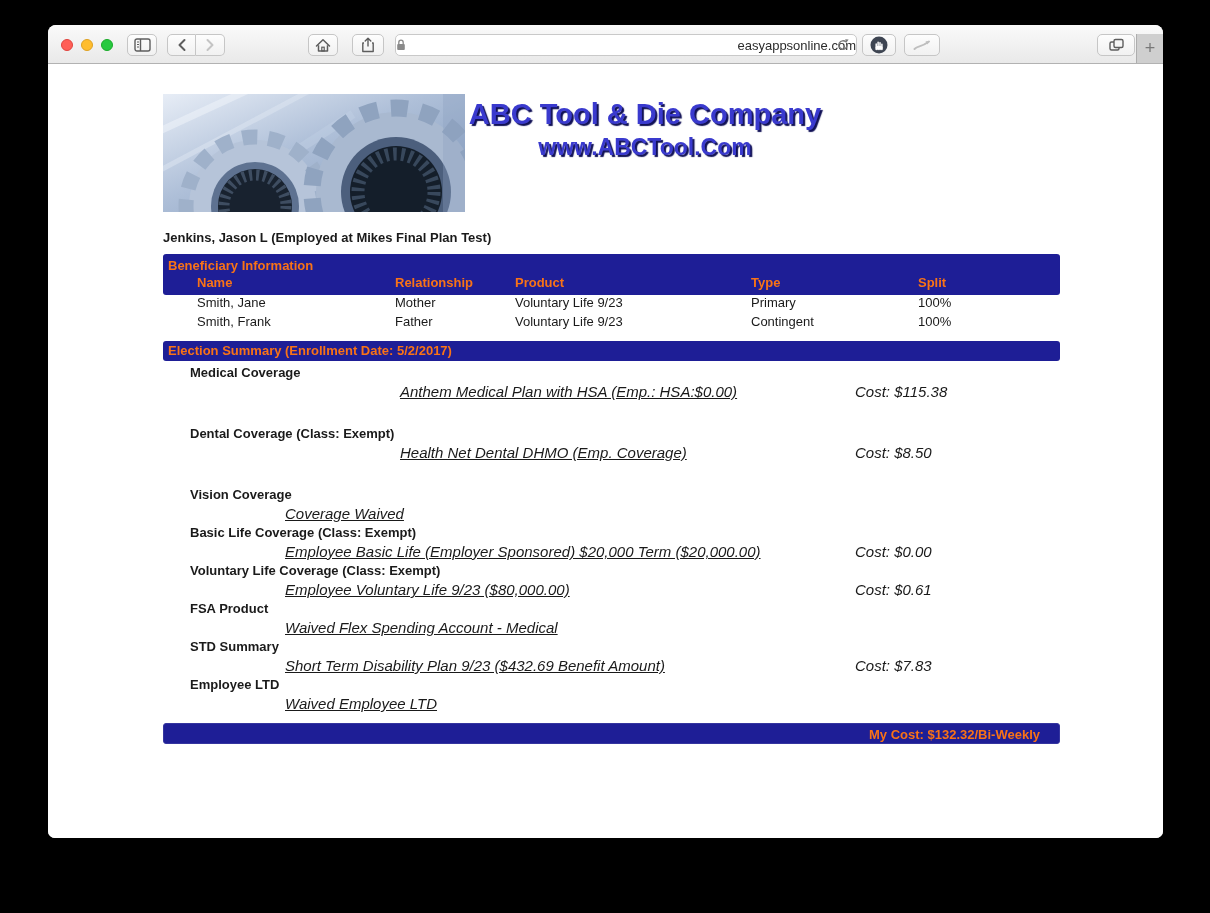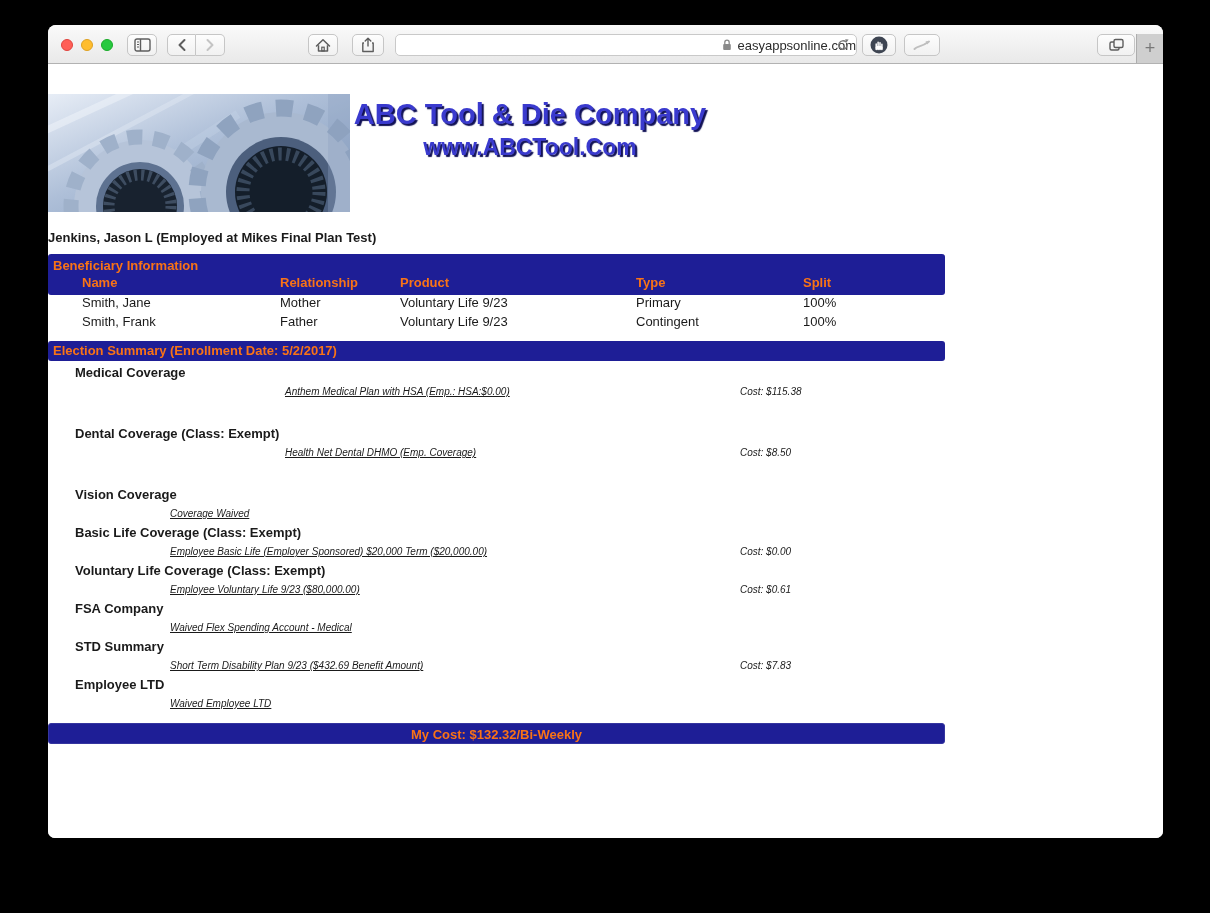--- a/index.html
+++ b/index.html
@@ -19,34 +19,34 @@
     background:linear-gradient(#fdfdfd,#f1f1f1);border:1px solid #c6c6c6;border-radius:5px;
     display:flex;align-items:center;justify-content:center;color:#5d5d5d;}
   .tbtn svg{display:block;}
   .btn-sidebar{left:79px;width:30px;}
   .btn-back{left:119px;width:29px;border-radius:5px 0 0 5px;}
   .btn-fwd{left:148px;width:29px;border-radius:0 5px 5px 0;border-left:none;color:#c4c4c4;}
   .btn-home{left:260px;width:30px;}
   .btn-share{left:304px;width:32px;}
   .urlbar{position:absolute;left:347px;top:9px;width:462px;height:22px;box-sizing:border-box;
     background:#fff;border:1px solid #c9c9c9;border-radius:5px;
-    display:flex;align-items:center;justify-content:flex-end;font-size:13px;color:#2b2b2b;}
+    display:flex;align-items:center;justify-content:space-between;font-size:13px;color:#2b2b2b;}
   .urlbar .lock{margin-right:5px;display:flex;}
   .urlbar .reload{position:absolute;right:6px;top:3px;display:flex;}
   .btn-ext1{left:814px;width:34px;}
   .btn-ext2{left:856px;width:36px;}
   .btn-tabs{left:1049px;width:38px;}
   .newtab-stub{position:absolute;left:1088px;top:9px;width:27px;height:29px;
     background:#cfcfcf;border-left:1px solid #adadad;box-sizing:border-box;
     display:flex;align-items:center;justify-content:center;color:#787878;
     font-size:18px;font-weight:400;}
 
   
   .content{position:absolute;top:39px;left:0;right:0;bottom:0;background:#fff;overflow:hidden;}
-  .page{position:relative;width:897px;padding-top:30px;color:#1a1a1a;}
+  .page{position:relative;margin-left:115px;width:897px;padding-top:30px;color:#1a1a1a;}
 
   .logo-row{position:relative;height:118px;margin-bottom:18px;}
   .logo-img{position:absolute;left:0;top:0;width:302px;height:118px;overflow:hidden;}
   .logo-text{position:absolute;left:300px;top:4px;width:364px;text-align:center;}
   .logo-title{font-size:29px;font-weight:bold;color:#3a3ace;
     text-shadow:2px 2px 1px #111156;letter-spacing:0;}
   .logo-sub{font-size:23px;font-weight:bold;color:#3a3ace;
     text-shadow:2px 2px 1px #111156;margin-top:3px;}
 
   .employee{font-size:13px;font-weight:bold;margin-bottom:9px;}
@@ -60,29 +60,29 @@
   .col-prod{width:236px;}
   .col-type{width:167px;}
   .col-split{flex:1;}
   .bene-row{display:flex;font-size:13px;height:19px;align-items:flex-start;color:#1a1a1a;}
 
   .election-bar{margin-top:8px;height:20px;line-height:20px;font-size:13px;
     font-weight:bold;padding-left:5px;box-sizing:border-box;}
 
   .sections{margin-top:2px;}
   .sec-heading{margin-left:27px;font-size:13px;font-weight:bold;line-height:19px;}
-  .plan-row{position:relative;font-size:10px;line-height:19px;}
+  .plan-row{position:relative;font-size:15px;line-height:19px;}
   .plan-row.wide .plan-name{margin-left:237px;}
   .plan-row.narrow .plan-name{margin-left:122px;}
   .plan-name{font-style:italic;text-decoration:underline;}
   .cost{position:absolute;left:692px;top:0;font-style:italic;}
   .section.gap{margin-bottom:23px;}
 
   .total-bar{margin-top:10px;height:21px;line-height:21px;font-size:13px;font-weight:bold;
-    text-align:center;padding-right:0;box-sizing:border-box;
+    text-align:right;padding-right:19px;box-sizing:border-box;
     border:1px solid #35359f;border-radius:3px;}
 </style>
 </head>
 <body>
 
 <div class="stage">
   <div class="window">
 
     <div class="toolbar">
       <div class="tl red"></div>
@@ -297,21 +297,21 @@
 
             <div class="section">
               <div class="sec-heading">Voluntary Life Coverage (Class: Exempt)</div>
               <div class="plan-row narrow">
                 <span class="plan-name">Employee Voluntary Life 9/23  ($80,000.00)</span>
                 <span class="cost">Cost: $0.61</span>
               </div>
             </div>
 
             <div class="section">
-              <div class="sec-heading">FSA Company</div>
+              <div class="sec-heading">FSA Product</div>
               <div class="plan-row narrow">
                 <span class="plan-name">Waived Flex Spending Account - Medical</span>
                 
               </div>
             </div>
 
             <div class="section">
               <div class="sec-heading">STD Summary</div>
               <div class="plan-row narrow">
                 <span class="plan-name">Short Term Disability Plan 9/23 ($432.69 Benefit Amount)</span>

